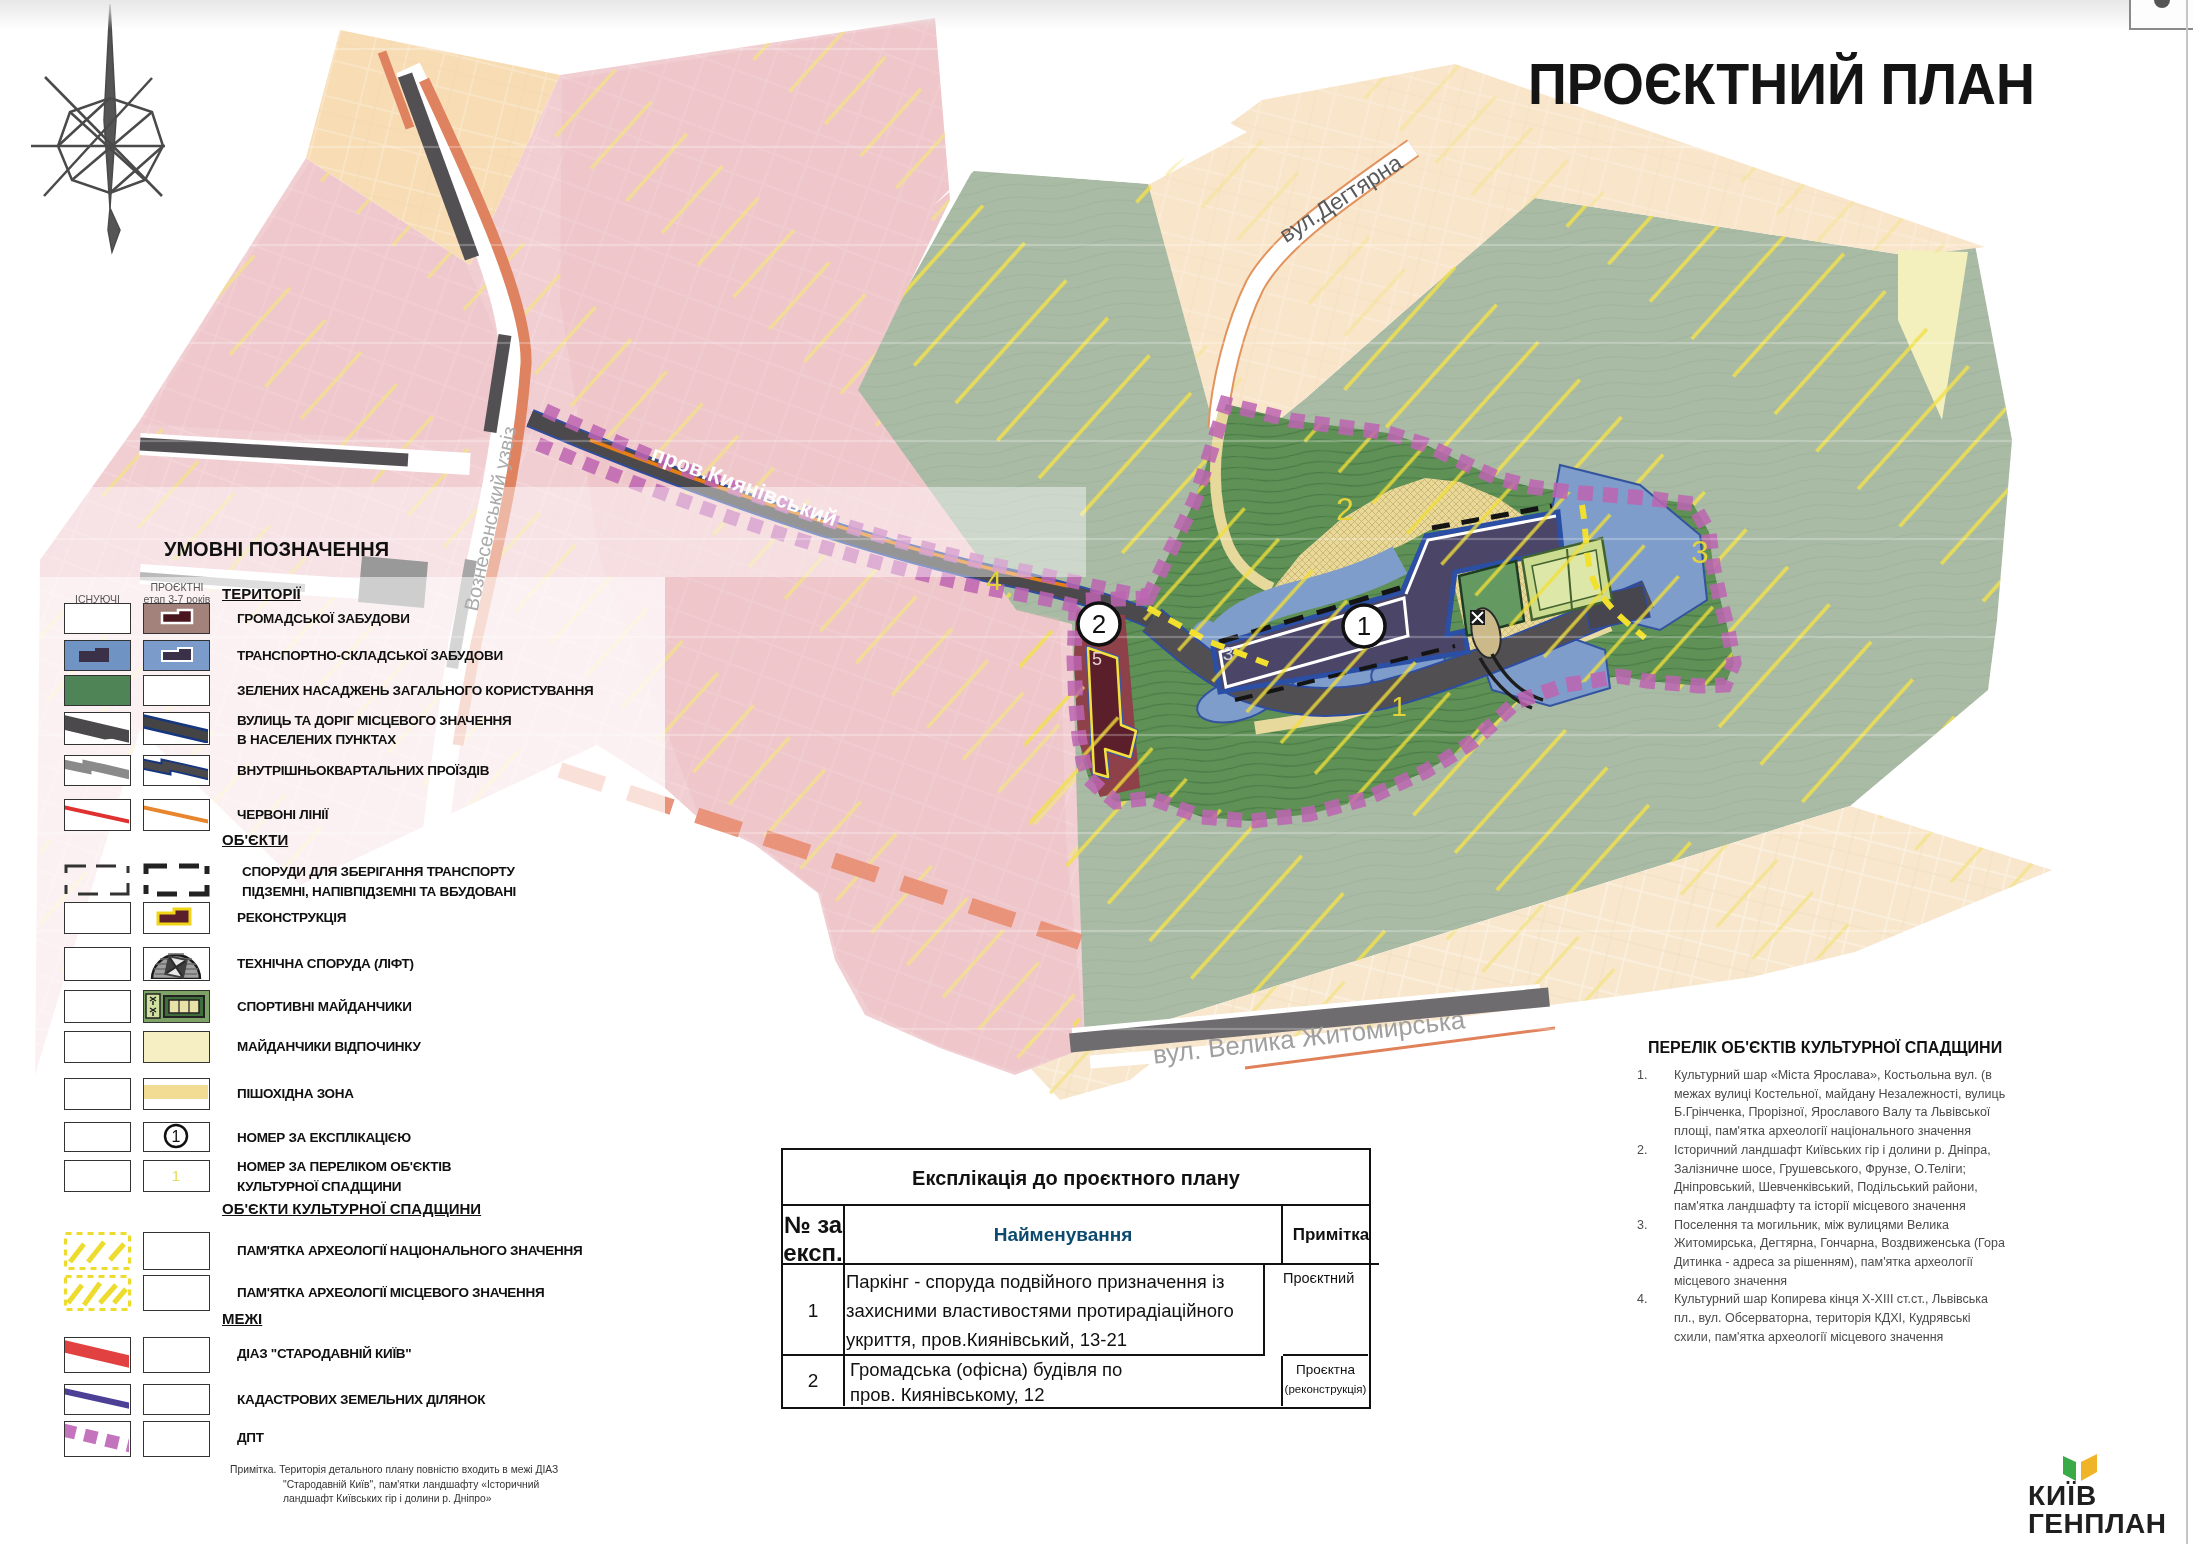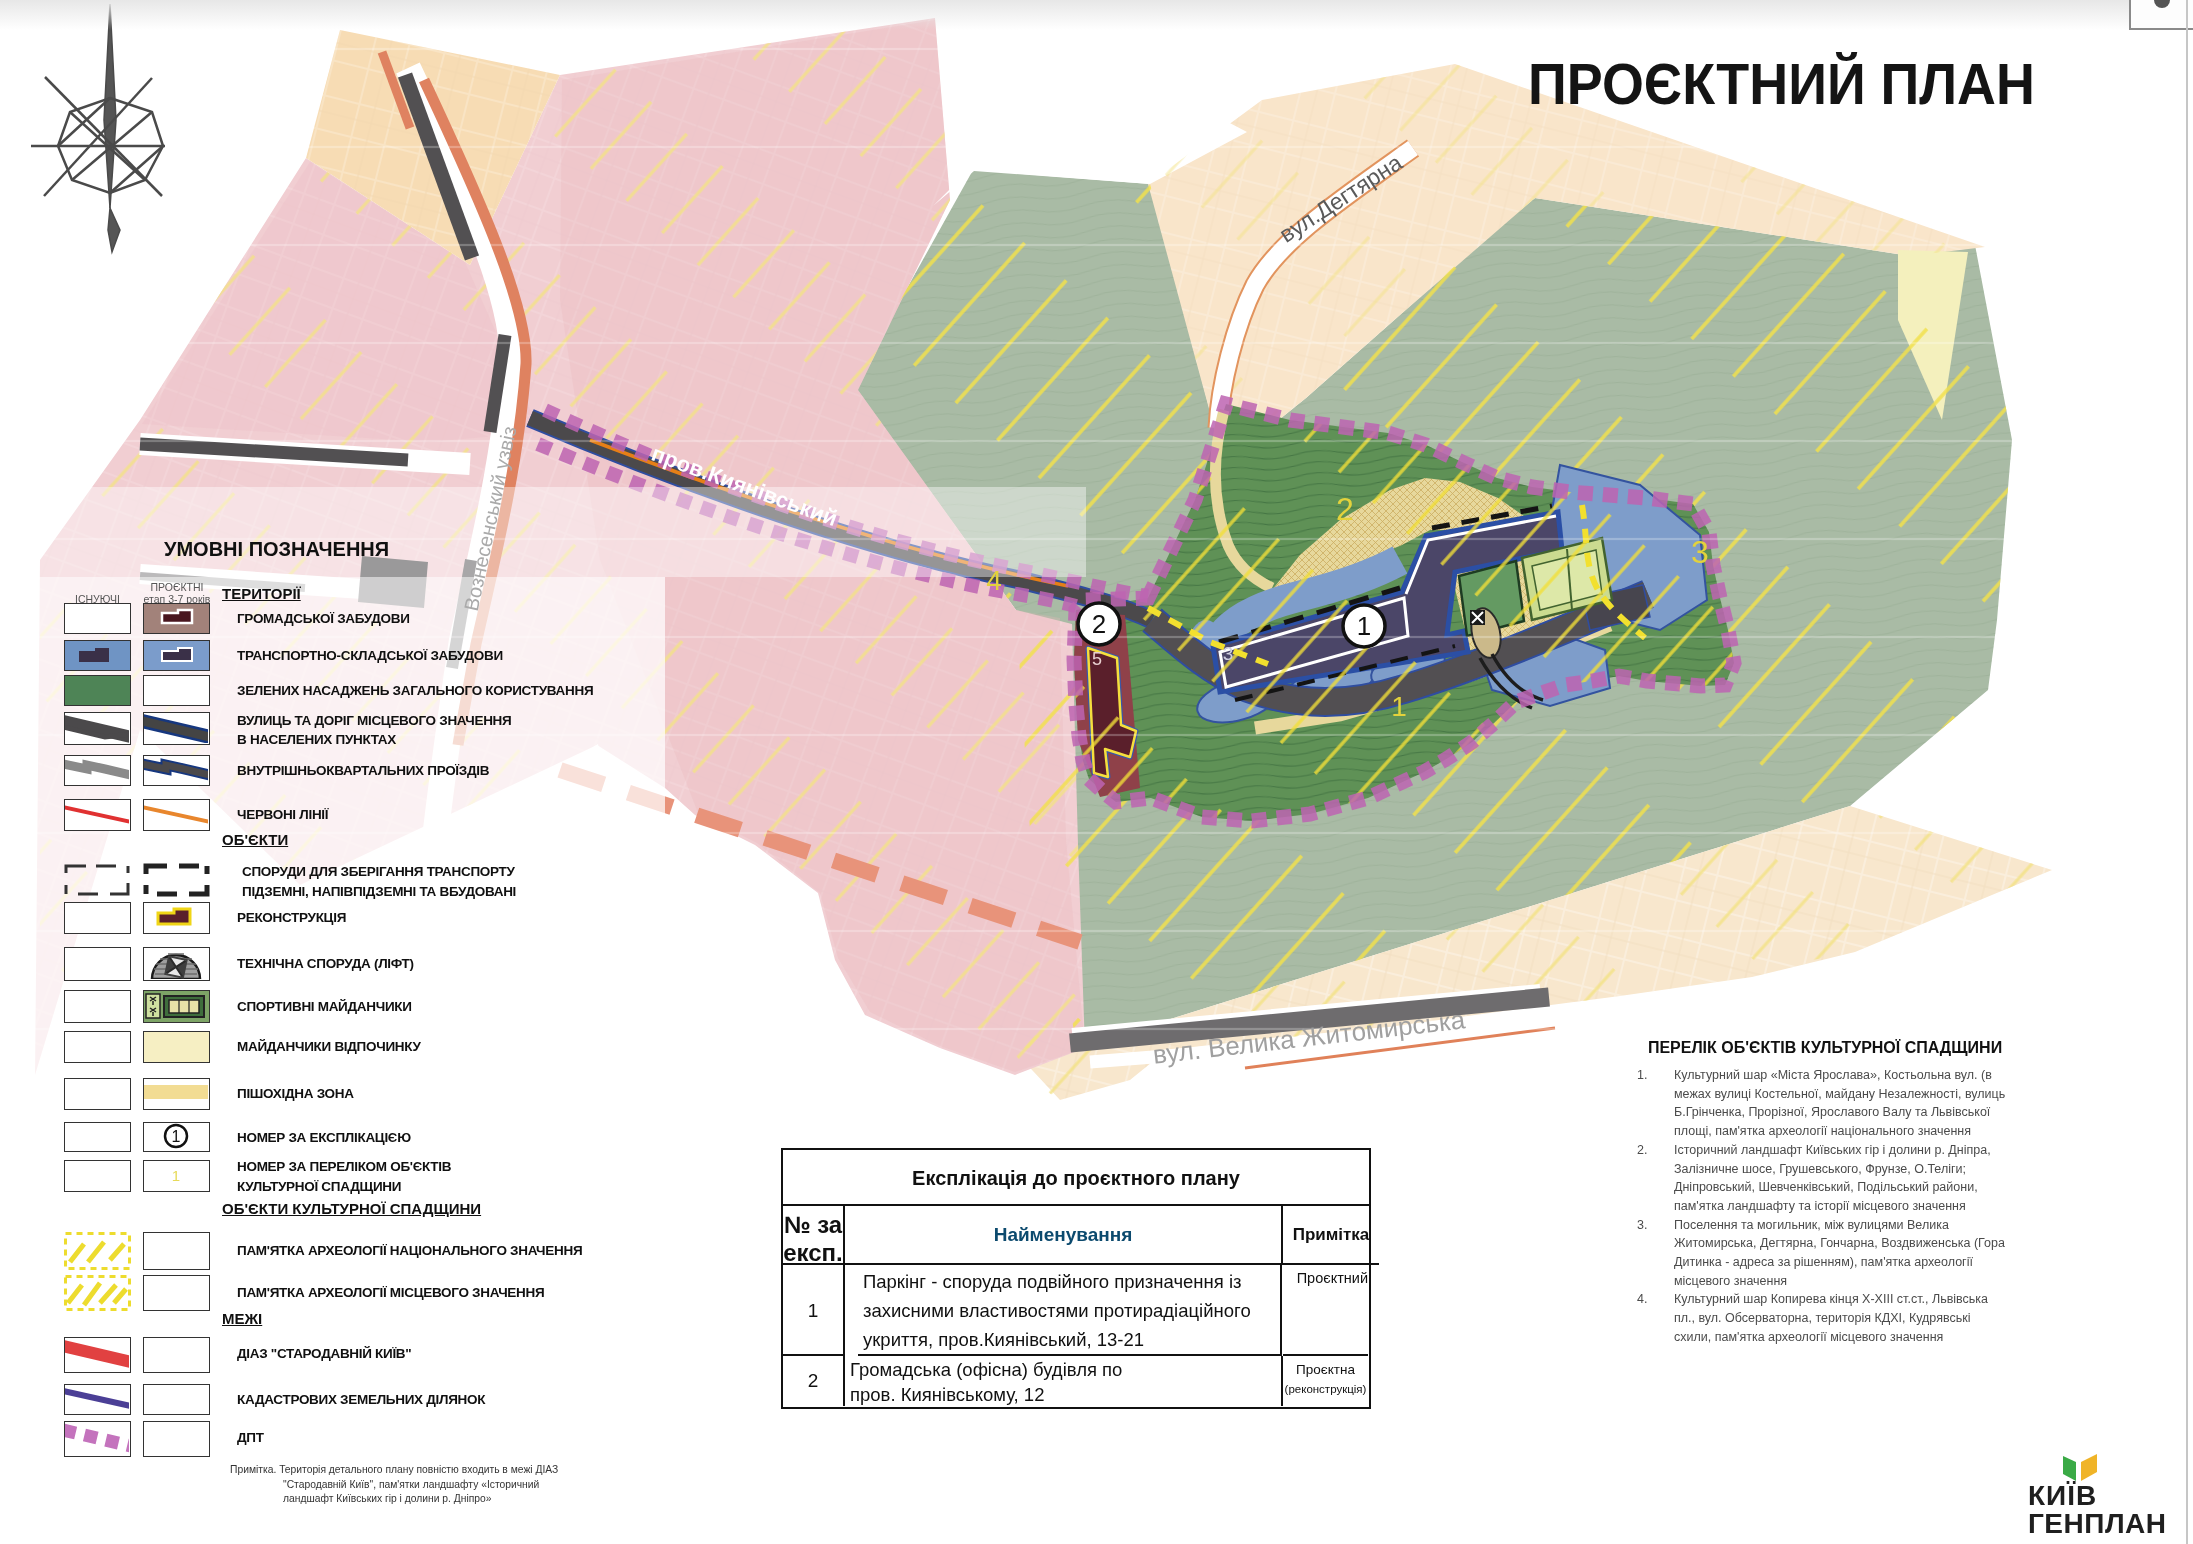--- a/index.html
+++ b/index.html
@@ -417,22 +417,22 @@
 </div>
 <div class="abs" style="left:143px;top:1421px;width:67px;height:36px;border:1.5px solid #333;background:#fff;box-sizing:border-box;"></div>
 <div class="lbl" style="left:237px;top:1430px;">ДПТ</div>
 
 <div class="abs" style="left:781px;top:1148px;width:590px;height:261px;border:2.5px solid #111;box-sizing:border-box;background:#fff;">
   <div class="abs" style="left:0;top:0;width:100%;height:56px;border-bottom:2px solid #111;box-sizing:border-box;text-align:center;font-size:20px;font-weight:bold;color:#111;line-height:56px;">Експлікація до проєктного плану</div>
   <div class="abs" style="left:0;top:56px;width:62px;height:59px;border-bottom:2px solid #111;border-right:2px solid #111;box-sizing:border-box;font-size:24px;font-weight:bold;color:#111;text-align:center;padding-top:5px;">№ за<br>експ.</div>
   <div class="abs" style="left:62px;top:56px;width:438px;height:59px;border-bottom:2px solid #111;border-right:2px solid #111;box-sizing:border-box;font-size:19px;font-weight:bold;color:#0c4a6e;text-align:center;line-height:57px;">Найменування</div>
   <div class="abs" style="left:500px;top:56px;width:96px;height:59px;border-bottom:2px solid #111;box-sizing:border-box;font-size:17px;font-weight:bold;color:#111;text-align:center;line-height:57px;">Примітка</div>
   <div class="abs" style="left:0;top:115px;width:62px;height:91px;border-bottom:2px solid #111;border-right:2px solid #111;box-sizing:border-box;font-size:19px;color:#111;text-align:center;line-height:91px;">1</div>
-  <div class="abs" style="left:75px;top:115px;width:424px;height:91px;border-bottom:2px solid #111;border-right:2px solid #111;box-sizing:border-box;font-size:18.5px;color:#111;padding:2px 0 0 5px;line-height:29px;">Паркінг - споруда подвійного призначення із захисними властивостями протирадіаційного укриття, пров.Киянівський, 13-21</div>
-  <div class="abs" style="left:500px;top:115px;width:85px;height:91px;border-bottom:2px solid #111;box-sizing:border-box;font-size:14.5px;color:#111;text-align:right;padding-top:5px;">Проєктний</div>
+  <div class="abs" style="left:58px;top:115px;width:424px;height:91px;border-bottom:2px solid #111;border-right:2px solid #111;box-sizing:border-box;font-size:18.5px;color:#111;padding:2px 0 0 5px;line-height:29px;">Паркінг - споруда подвійного призначення із захисними властивостями протирадіаційного укриття, пров.Киянівський, 13-21</div>
+  <div class="abs" style="left:500px;top:115px;width:85px;height:91px;border-bottom:2px solid #111;box-sizing:border-box;font-size:14.5px;color:#111;text-align:left;padding-top:5px;">Проєктний</div>
   <div class="abs" style="left:0;top:206px;width:62px;height:50px;border-right:2px solid #111;box-sizing:border-box;font-size:19px;color:#111;text-align:center;line-height:50px;">2</div>
   <div class="abs" style="left:62px;top:206px;width:438px;height:50px;border-right:2px solid #111;box-sizing:border-box;font-size:18.5px;color:#111;padding:1px 0 0 5px;line-height:25px;">Громадська (офісна) будівля по<br>пров. Киянівському, 12</div>
   <div class="abs" style="left:500px;top:206px;width:85px;height:50px;box-sizing:border-box;font-size:11.5px;color:#111;text-align:center;padding-top:4px;line-height:19px;"><span style="font-size:13.5px;">Проєктна</span><br>(реконструкція)</div>
 </div>
 
 <div class="abs" style="left:1637px;top:1039px;width:376px;text-align:center;font-size:16px;font-weight:bold;color:#111;">ПЕРЕЛІК ОБ'ЄКТІВ КУЛЬТУРНОЇ СПАДЩИНИ</div>
 
 <div class="abs" style="left:1637px;top:1066px;width:369px;font-size:12.5px;color:#4b4b4b;line-height:18.7px;">
   <div style="position:relative;padding-left:37px;">
     <span style="position:absolute;left:0;">1.</span>

